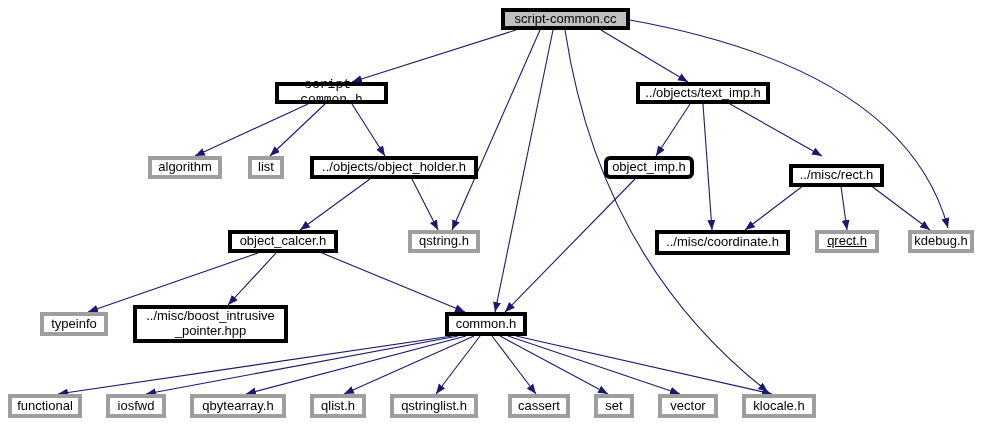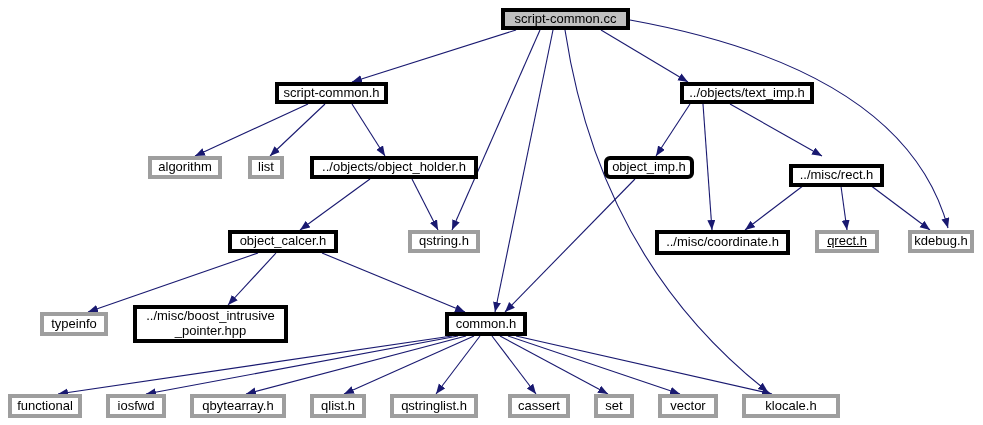--- a/index.html
+++ b/index.html
@@ -75,22 +75,22 @@
       <path d="M466,336 L246,394" fill="none" stroke="#191970" stroke-width="1.1" marker-end="url(#arrowhead)"></path>
       <path d="M474,336 L344,394" fill="none" stroke="#191970" stroke-width="1.1" marker-end="url(#arrowhead)"></path>
       <path d="M480,336 L436,394" fill="none" stroke="#191970" stroke-width="1.1" marker-end="url(#arrowhead)"></path>
       <path d="M492,336 L536,394" fill="none" stroke="#191970" stroke-width="1.1" marker-end="url(#arrowhead)"></path>
       <path d="M500,336 L608,394" fill="none" stroke="#191970" stroke-width="1.1" marker-end="url(#arrowhead)"></path>
       <path d="M508,336 L680,394" fill="none" stroke="#191970" stroke-width="1.1" marker-end="url(#arrowhead)"></path>
       <path d="M516,336 L772,394" fill="none" stroke="#191970" stroke-width="1.1" marker-end="url(#arrowhead)"></path>
     </svg>
 
 <div class="node root" style="left: 501px; top: 8px; width: 129px; height: 22px; background: rgb(192, 192, 192); border-color: rgb(0, 0, 0);">script-common.cc</div>
-    <div class="node internal" style="left: 275px; top: 82px; width: 113px; height: 22px; background: rgb(255, 255, 255); border-color: rgb(0, 0, 0);">script-common.h</div>
-    <div class="node internal" style="left: 636px; top: 82px; width: 134px; height: 22px; background: rgb(255, 255, 255); border-color: rgb(0, 0, 0); margin-left: 44px;">../objects/text_imp.h</div>
+    <div class="node internal" style="left: 275px; top: 82px; width: 113px; height: 22px; background: rgb(255, 255, 255); border-color: rgb(0, 0, 0); font-family: Liberation Mono, monospace;">script-common.h</div>
+    <div class="node internal" style="left: 636px; top: 82px; width: 134px; height: 22px; background: rgb(255, 255, 255); border-color: rgb(0, 0, 0);">../objects/text_imp.h</div>
     <div class="node external" style="left: 148px; top: 156px; width: 74px; height: 23px; background: rgb(255, 255, 255); border-color: rgb(158, 158, 158);">algorithm</div>
     <div class="node external" style="left: 248px; top: 156px; width: 36px; height: 23px; background: rgb(255, 255, 255); border-color: rgb(158, 158, 158);">list</div>
     <div class="node internal" style="left: 310px; top: 156px; width: 168px; height: 23px; background: rgb(255, 255, 255); border-color: rgb(0, 0, 0);">../objects/object_holder.h</div>
     <div class="node internal" style="left: 604px; top: 156px; width: 90px; height: 23px; background: rgb(255, 255, 255); border-color: rgb(0, 0, 0); border-radius: 6px;">object_imp.h</div>
     <div class="node internal" style="left: 789px; top: 164px; width: 95px; height: 23px; background: rgb(255, 255, 255); border-color: rgb(0, 0, 0);">../misc/rect.h</div>
     <div class="node internal" style="left: 228px; top: 230px; width: 110px; height: 23px; background: rgb(255, 255, 255); border-color: rgb(0, 0, 0);">object_calcer.h</div>
     <div class="node external" style="left: 408px; top: 230px; width: 72px; height: 23px; background: rgb(255, 255, 255); border-color: rgb(158, 158, 158);">qstring.h</div>
     <div class="node internal" style="left: 655px; top: 230px; width: 135px; height: 25px; background: rgb(255, 255, 255); border-color: rgb(0, 0, 0);">../misc/coordinate.h</div>
     <div class="node external" style="left: 815px; top: 230px; width: 64px; height: 23px; background: rgb(255, 255, 255); border-color: rgb(158, 158, 158); text-decoration: underline;">qrect.h</div>
     <div class="node external" style="left: 908px; top: 230px; width: 66px; height: 23px; background: rgb(255, 255, 255); border-color: rgb(158, 158, 158);">kdebug.h</div>
@@ -99,14 +99,14 @@
     <div class="node internal" style="left: 133px; top: 305px; width: 155px; height: 38px; background: rgb(255, 255, 255); border-color: rgb(0, 0, 0);">../misc/boost_intrusive
 _pointer.hpp</div>
     <div class="node external" style="left: 8px; top: 394px; width: 74px; height: 24px; background: rgb(255, 255, 255); border-color: rgb(158, 158, 158);">functional</div>
     <div class="node external" style="left: 106px; top: 394px; width: 60px; height: 24px; background: rgb(255, 255, 255); border-color: rgb(158, 158, 158);">iosfwd</div>
     <div class="node external" style="left: 190px; top: 394px; width: 96px; height: 24px; background: rgb(255, 255, 255); border-color: rgb(158, 158, 158);">qbytearray.h</div>
     <div class="node external" style="left: 310px; top: 394px; width: 56px; height: 24px; background: rgb(255, 255, 255); border-color: rgb(158, 158, 158);">qlist.h</div>
     <div class="node external" style="left: 390px; top: 394px; width: 88px; height: 24px; background: rgb(255, 255, 255); border-color: rgb(158, 158, 158);">qstringlist.h</div>
     <div class="node external" style="left: 508px; top: 394px; width: 62px; height: 24px; background: rgb(255, 255, 255); border-color: rgb(158, 158, 158);">cassert</div>
     <div class="node external" style="left: 594px; top: 394px; width: 40px; height: 24px; background: rgb(255, 255, 255); border-color: rgb(158, 158, 158);">set</div>
     <div class="node external" style="left: 658px; top: 394px; width: 60px; height: 24px; background: rgb(255, 255, 255); border-color: rgb(158, 158, 158);">vector</div>
-    <div class="node external" style="left: 742px; top: 394px; width: 98px; height: 24px; background: rgb(255, 255, 255); border-color: rgb(158, 158, 158);">klocale.h</div>
+    <div class="node external" style="left: 742px; top: 394px; width: 74px; height: 24px; background: rgb(255, 255, 255); border-color: rgb(158, 158, 158);">klocale.h</div>
   </div>
 
 </body></html>

